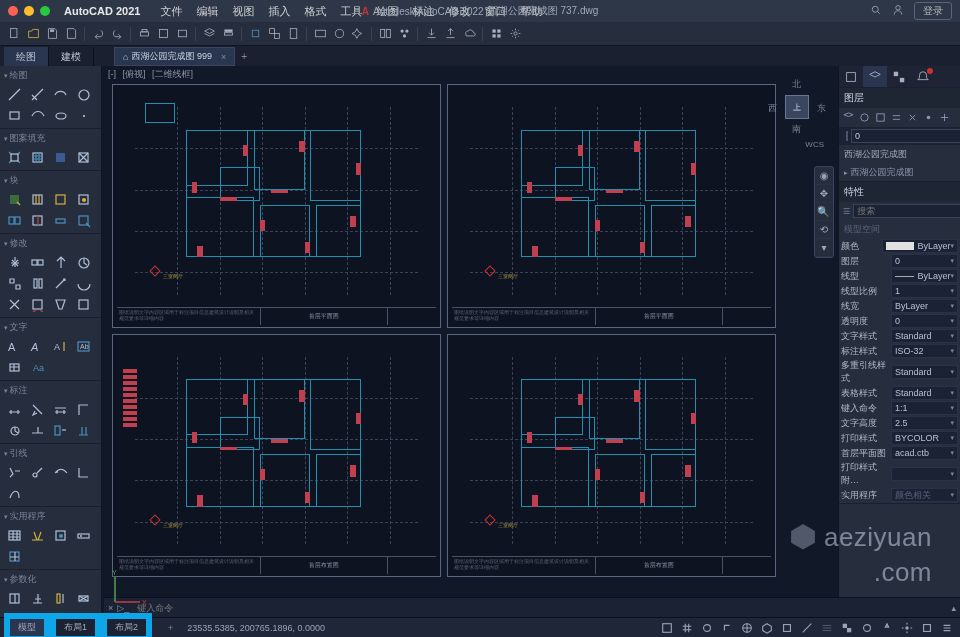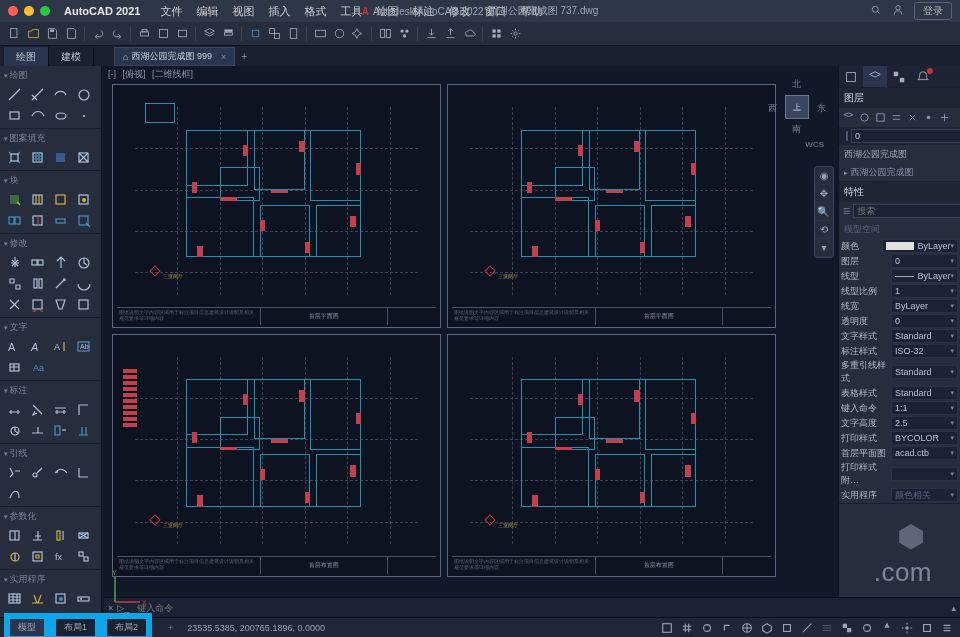--- a/index.html
+++ b/index.html
@@ -634,20 +634,54 @@
             </svg>
           </div>
           <div class="tp-btn">
             <svg viewBox="0 0 15 15">
               <path d="M3 12c3-9 9-9 9 0"></path>
             </svg>
           </div>
         </div>
       </div>
       <div class="tp-group">
+        <div class="tp-title">实用程序</div>
+        <div class="tp-row">
+          <div class="tp-btn">
+            <svg viewBox="0 0 15 15">
+              <rect x="2" y="3" width="11" height="9"></rect>
+              <path d="M2 6h11M2 9h11M6 3v9M10 3v9"></path>
+            </svg>
+          </div>
+          <div class="tp-btn">
+            <svg viewBox="0 0 15 15">
+              <path d="M2 12h11M4 4l3 8M11 4l-3 8" stroke="#d8b040"></path>
+            </svg>
+          </div>
+          <div class="tp-btn">
+            <svg viewBox="0 0 15 15">
+              <rect x="3" y="3" width="9" height="9"></rect>
+              <circle cx="8" cy="8" r="2" fill="#4a90c0" stroke="none"></circle>
+            </svg>
+          </div>
+          <div class="tp-btn">
+            <svg viewBox="0 0 15 15">
+              <rect x="2" y="6" width="11" height="4"></rect>
+              <circle cx="5" cy="8" r="1" fill="#b0c0d8" stroke="none"></circle>
+            </svg>
+          </div>
+          <div class="tp-btn">
+            <svg viewBox="0 0 15 15">
+              <rect x="3" y="3" width="9" height="9" stroke="#4a90c0"></rect>
+              <path d="M3 8h9M8 3v9"></path>
+            </svg>
+          </div>
+        </div>
+      </div>
+      <div class="tp-group">
         <div class="tp-title">参数化</div>
         <div class="tp-row">
           <div class="tp-btn">
             <svg viewBox="0 0 15 15">
               <rect x="3" y="3" width="9" height="9"></rect>
               <path d="M8 3v9"></path>
             </svg>
           </div>
           <div class="tp-btn">
             <svg viewBox="0 0 15 15">
@@ -680,54 +714,20 @@
           </div>
           <div class="tp-btn">
             <svg viewBox="0 0 15 15">
               <text x="2" y="11" font-size="9" fill="#b0c0d8" stroke="none">fx</text>
             </svg>
           </div>
           <div class="tp-btn">
             <svg viewBox="0 0 15 15">
               <rect x="3" y="3" width="4" height="4"></rect>
               <rect x="8" y="8" width="4" height="4"></rect>
-            </svg>
-          </div>
-        </div>
-      </div>
-      <div class="tp-group">
-        <div class="tp-title">实用程序</div>
-        <div class="tp-row">
-          <div class="tp-btn">
-            <svg viewBox="0 0 15 15">
-              <rect x="2" y="3" width="11" height="9"></rect>
-              <path d="M2 6h11M2 9h11M6 3v9M10 3v9"></path>
-            </svg>
-          </div>
-          <div class="tp-btn">
-            <svg viewBox="0 0 15 15">
-              <path d="M2 12h11M4 4l3 8M11 4l-3 8" stroke="#d8b040"></path>
-            </svg>
-          </div>
-          <div class="tp-btn">
-            <svg viewBox="0 0 15 15">
-              <rect x="3" y="3" width="9" height="9"></rect>
-              <circle cx="8" cy="8" r="2" fill="#4a90c0" stroke="none"></circle>
-            </svg>
-          </div>
-          <div class="tp-btn">
-            <svg viewBox="0 0 15 15">
-              <rect x="2" y="6" width="11" height="4"></rect>
-              <circle cx="5" cy="8" r="1" fill="#b0c0d8" stroke="none"></circle>
-            </svg>
-          </div>
-          <div class="tp-btn">
-            <svg viewBox="0 0 15 15">
-              <rect x="3" y="3" width="9" height="9" stroke="#4a90c0"></rect>
-              <path d="M3 8h9M8 3v9"></path>
             </svg>
           </div>
         </div>
       </div>
     </div>
 
   <div class="canvas-area">
     <div class="crumb">
       <span>[-]</span>
       <span>[俯视]</span>
@@ -1218,15 +1218,15 @@
         <svg viewBox="0 0 14 14">
           <path d="M3 4h8M3 7h8M3 10h8"></path>
         </svg>
       </div>
   </div>
 </div>
 
 <div class="watermark">
   <span class="wm-logo"><svg viewBox="0 0 40 40">
         <path d="M20 6 L34 14 V28 L20 36 L6 28 V14 Z"></path>
-      </svg></span><br>
+      </svg></span><span>aeziyuan</span><br>
   <span>.com</span>
 </div>
 
 </body></html>

